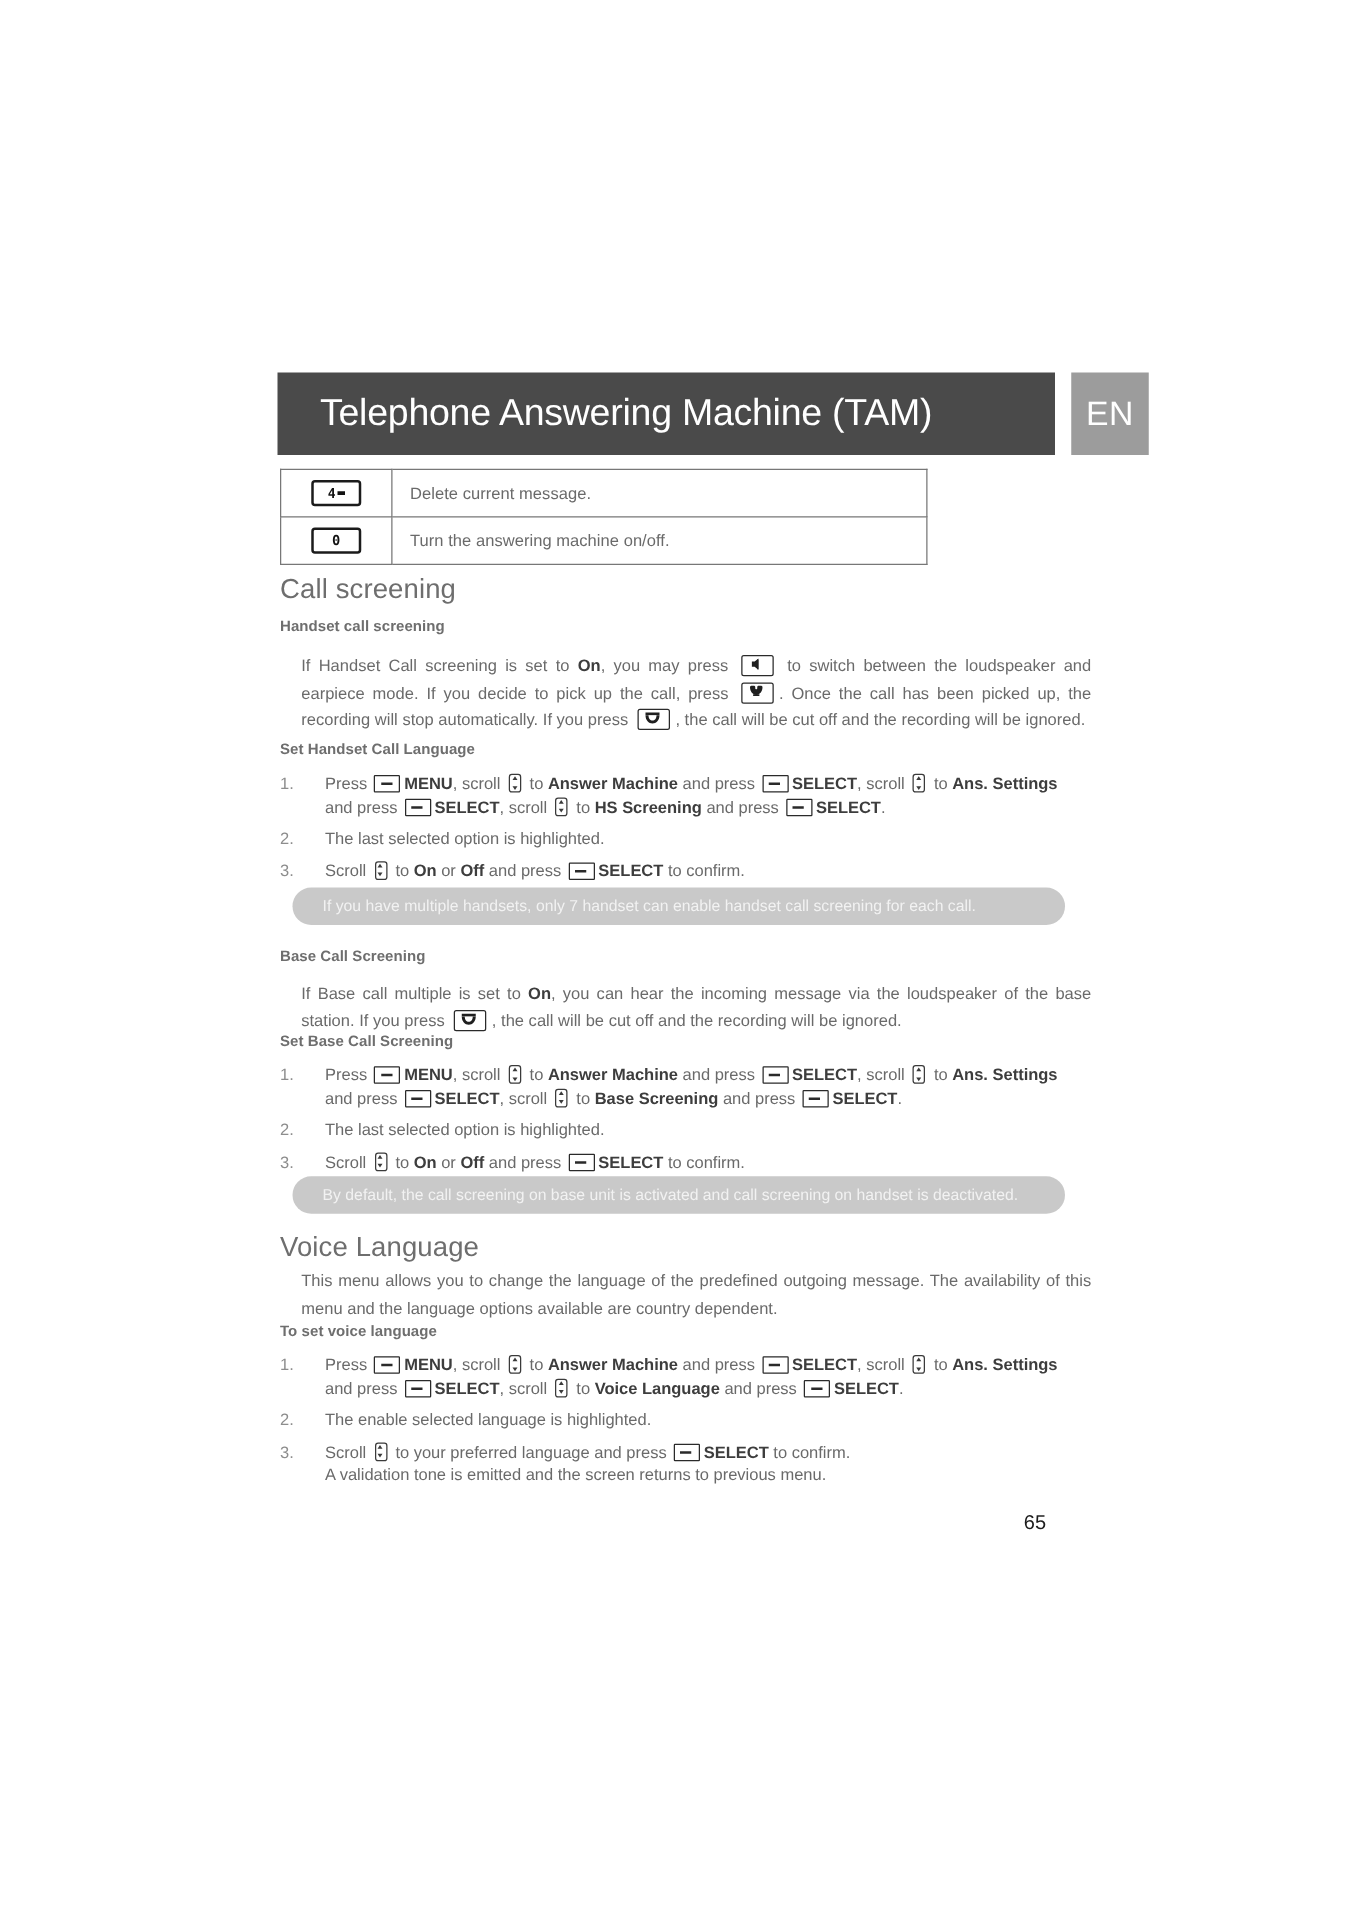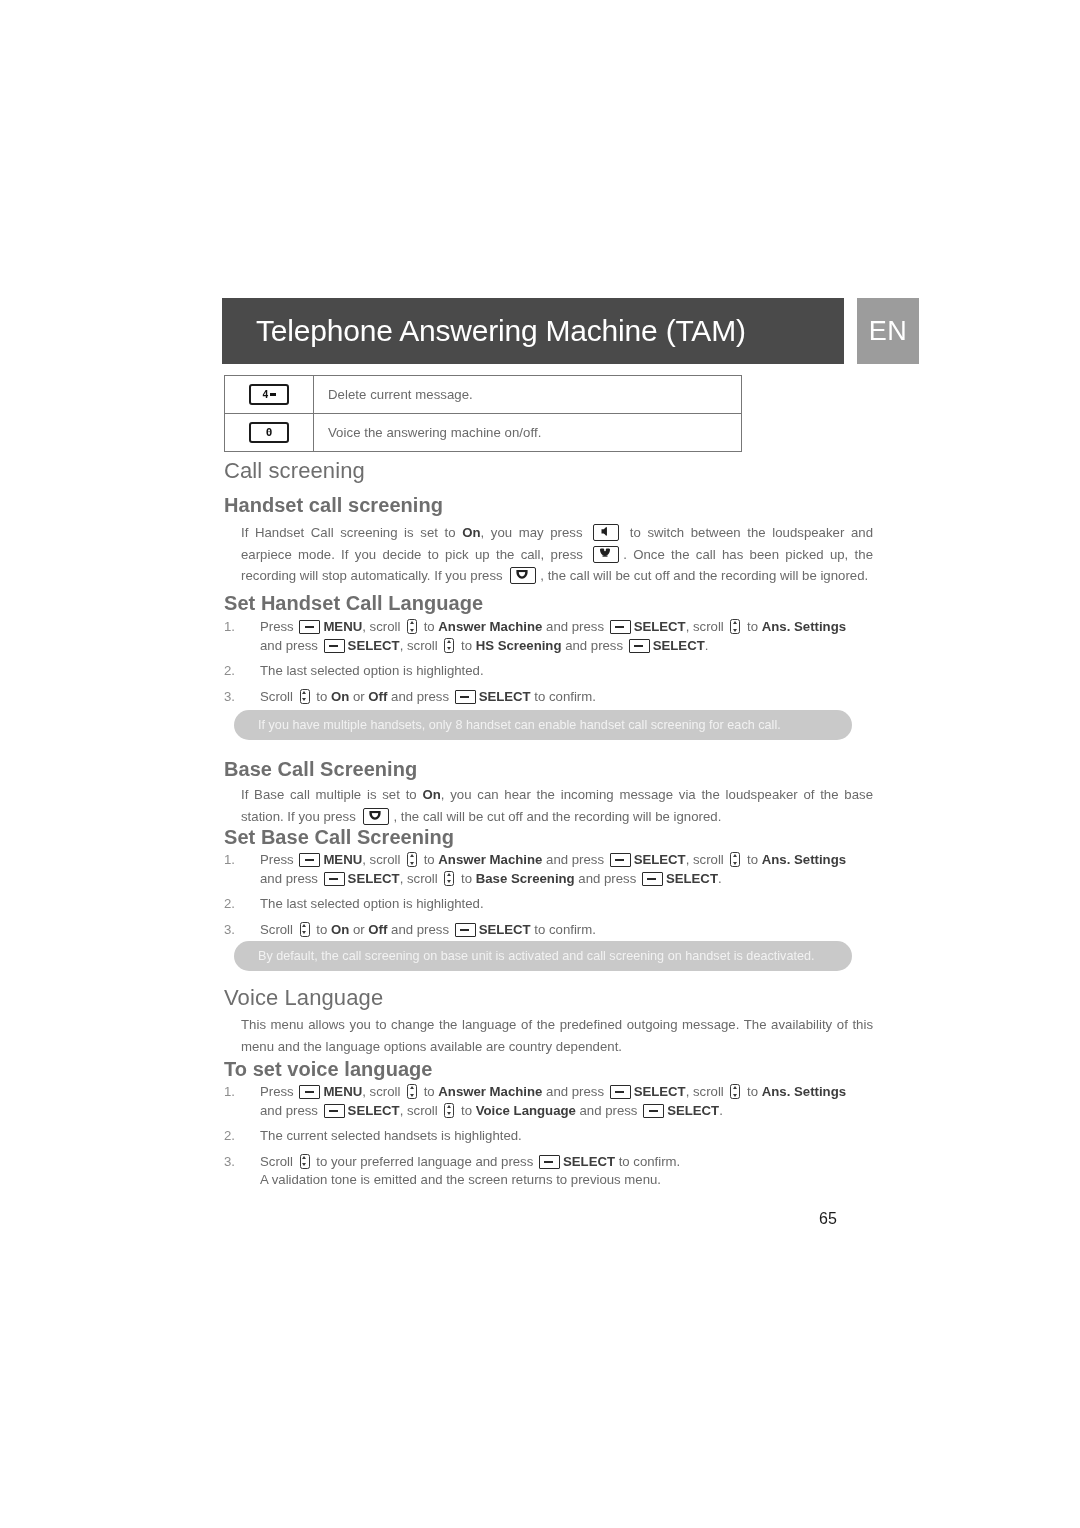--- a/index.html
+++ b/index.html
@@ -120,21 +120,21 @@
     position: absolute;
     left: 224px;
     font-size: 22px;
     font-weight: 400;
     color: #6e6e6e;
     letter-spacing: 0.1px;
   }
   .h2 {
     position: absolute;
     left: 224px;
-    font-size: 20px;
+    font-size: 12px;
     font-weight: 700;
     color: #6e6e6e;
     letter-spacing: 0.05px;
   }
 
   
   .para {
     position: absolute;
     left: 224px;
     width: 632px;
@@ -288,21 +288,21 @@
             </span>
       </td>
       <td class="desccell">Delete current message.</td>
     </tr>
     <tr>
       <td class="keycell">
         <span class="keycap">
               <span>0</span>
             </span>
       </td>
-      <td class="desccell">Voice the answering machine on/off.</td>
+      <td class="desccell">Turn the answering machine on/off.</td>
     </tr>
   </tbody>
     </table>
 
   <div class="h1" style="top:458px">Call screening</div>
 
   <div class="h2" style="top:494px">Handset call screening</div>
 
   <div class="para" style="top:522px">
     <span>If Handset Call screening is set to </span><b>On</b><span>, you may press </span><span class="ic ic-box"><svg width="22" height="13" viewBox="0 0 22 13">
@@ -338,21 +338,21 @@
     </div>
     <div class="step">
       <div class="step-num">3.</div>
       <div class="step-body">
         <span>Scroll </span><span class="ic ic-scroll"></span><span> to </span><b>On</b><span> or </span><b>Off</b><span> and press </span><span class="ic ic-softkey"></span><b>SELECT</b><span> to confirm.</span>
       </div>
     </div>
   </div>
 
   <div class="tip" style="top:710px">
-    <span>If you have multiple handsets, only 8 handset can enable handset call screening for each call.</span>
+    <span>If you have multiple handsets, only 7 handset can enable handset call screening for each call.</span>
   </div>
 
   <div class="h2" style="top:758px">Base Call Screening</div>
 
   <div class="para" style="top:784px">
     <span>If Base call multiple is set to </span><b>On</b><span>, you can hear the incoming message via the loudspeaker of the base station. If you press </span><span class="ic ic-box"><svg width="22" height="13" viewBox="0 0 22 13">
           <g fill="#1f1f1f">
             <rect x="5.4" y="2.0" width="11.2" height="2.1"></rect>
             <path d="M5.4 4.1c0 4.0 2.6 6.6 5.6 6.6s5.6-2.6 5.6-6.6h-2.4c0 2.6-1.4 4.3-3.2 4.3S7.8 6.7 7.8 4.1z"></path>
           </g>
@@ -392,21 +392,21 @@
 
   <div class="steps" style="top:1083px">
     <div class="step">
       <div class="step-num">1.</div>
       <div class="step-body">
         <span>Press </span><span class="ic ic-softkey"></span><b>MENU</b><span>, scroll </span><span class="ic ic-scroll"></span><span> to </span><b>Answer Machine</b><span> and press </span><span class="ic ic-softkey"></span><b>SELECT</b><span>, scroll </span><span class="ic ic-scroll"></span><span> to </span><b>Ans. Settings</b><span> and press </span><span class="ic ic-softkey"></span><b>SELECT</b><span>, scroll </span><span class="ic ic-scroll"></span><span> to </span><b>Voice Language</b><span> and press </span><span class="ic ic-softkey"></span><b>SELECT</b><span>.</span>
       </div>
     </div>
     <div class="step">
       <div class="step-num">2.</div>
-      <div class="step-body">The current selected handsets is highlighted.</div>
+      <div class="step-body">The enable selected language is highlighted.</div>
     </div>
     <div class="step">
       <div class="step-num">3.</div>
       <div class="step-body">
         <span>Scroll </span><span class="ic ic-scroll"></span><span> to your preferred language and press </span><span class="ic ic-softkey"></span><b>SELECT</b><span> to confirm.</span><br><span>A validation tone is emitted and the screen returns to previous menu.</span>
       </div>
     </div>
   </div>
 
   <div class="pageno">65</div>

